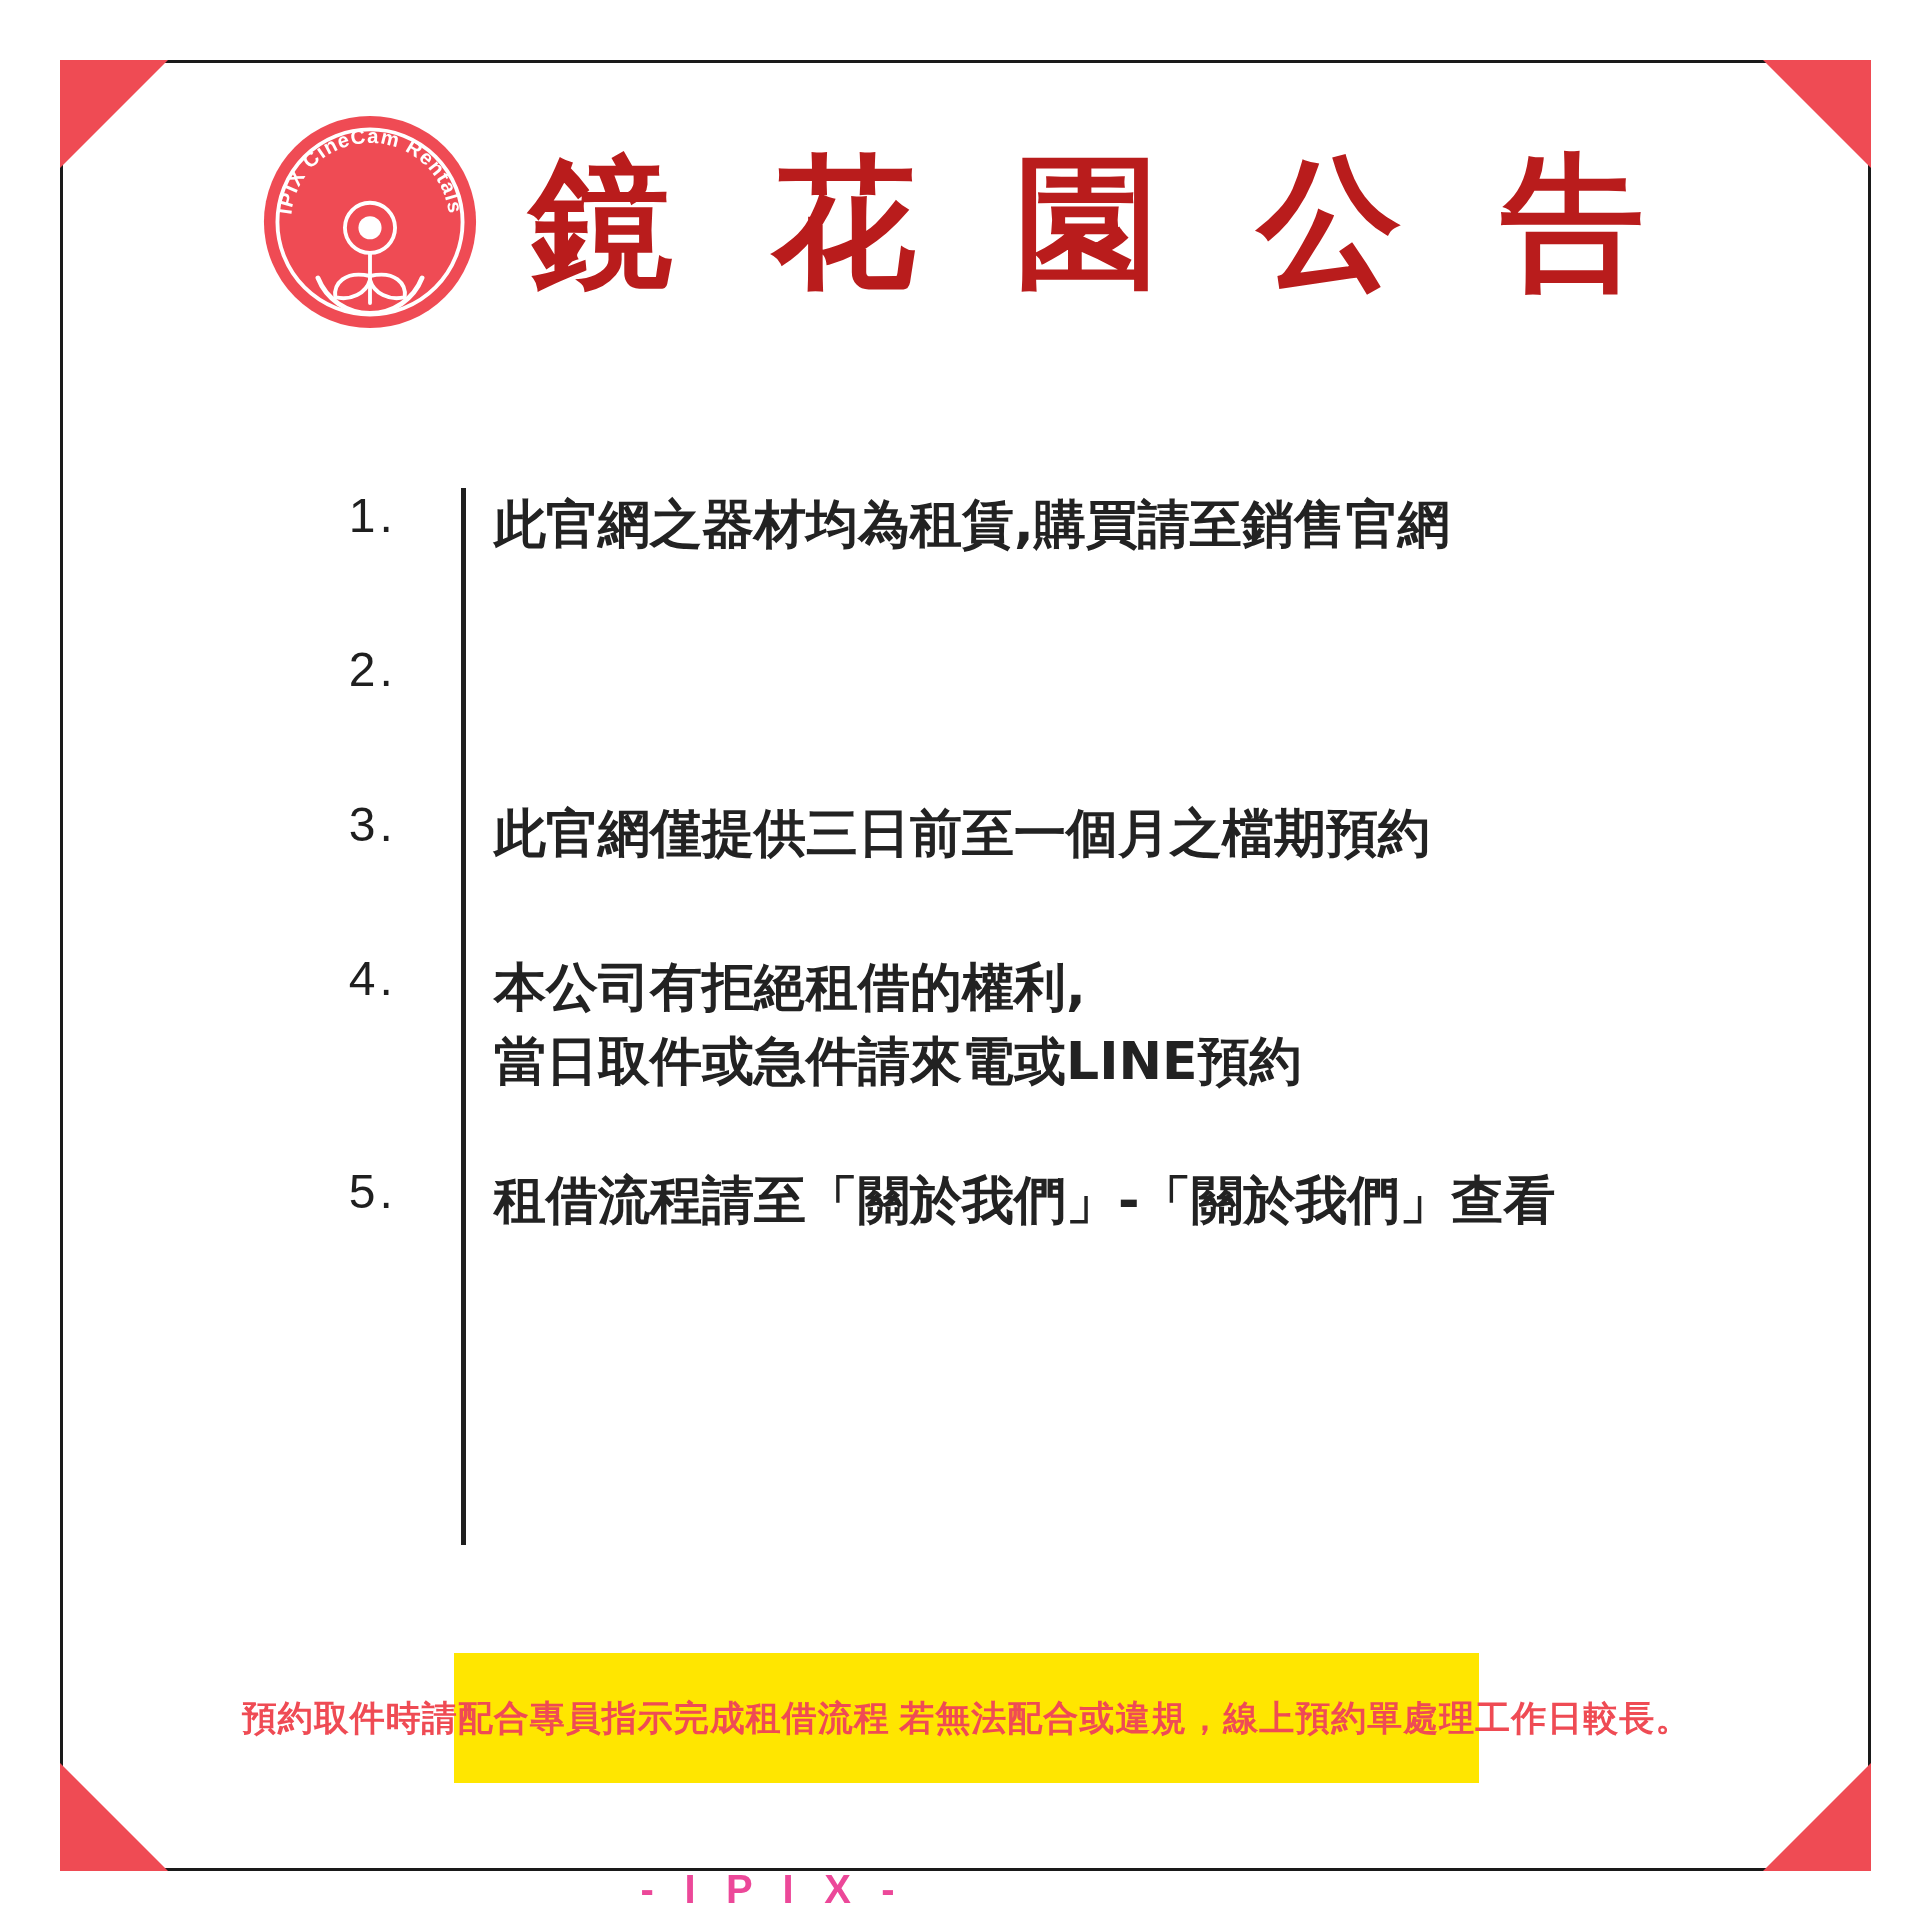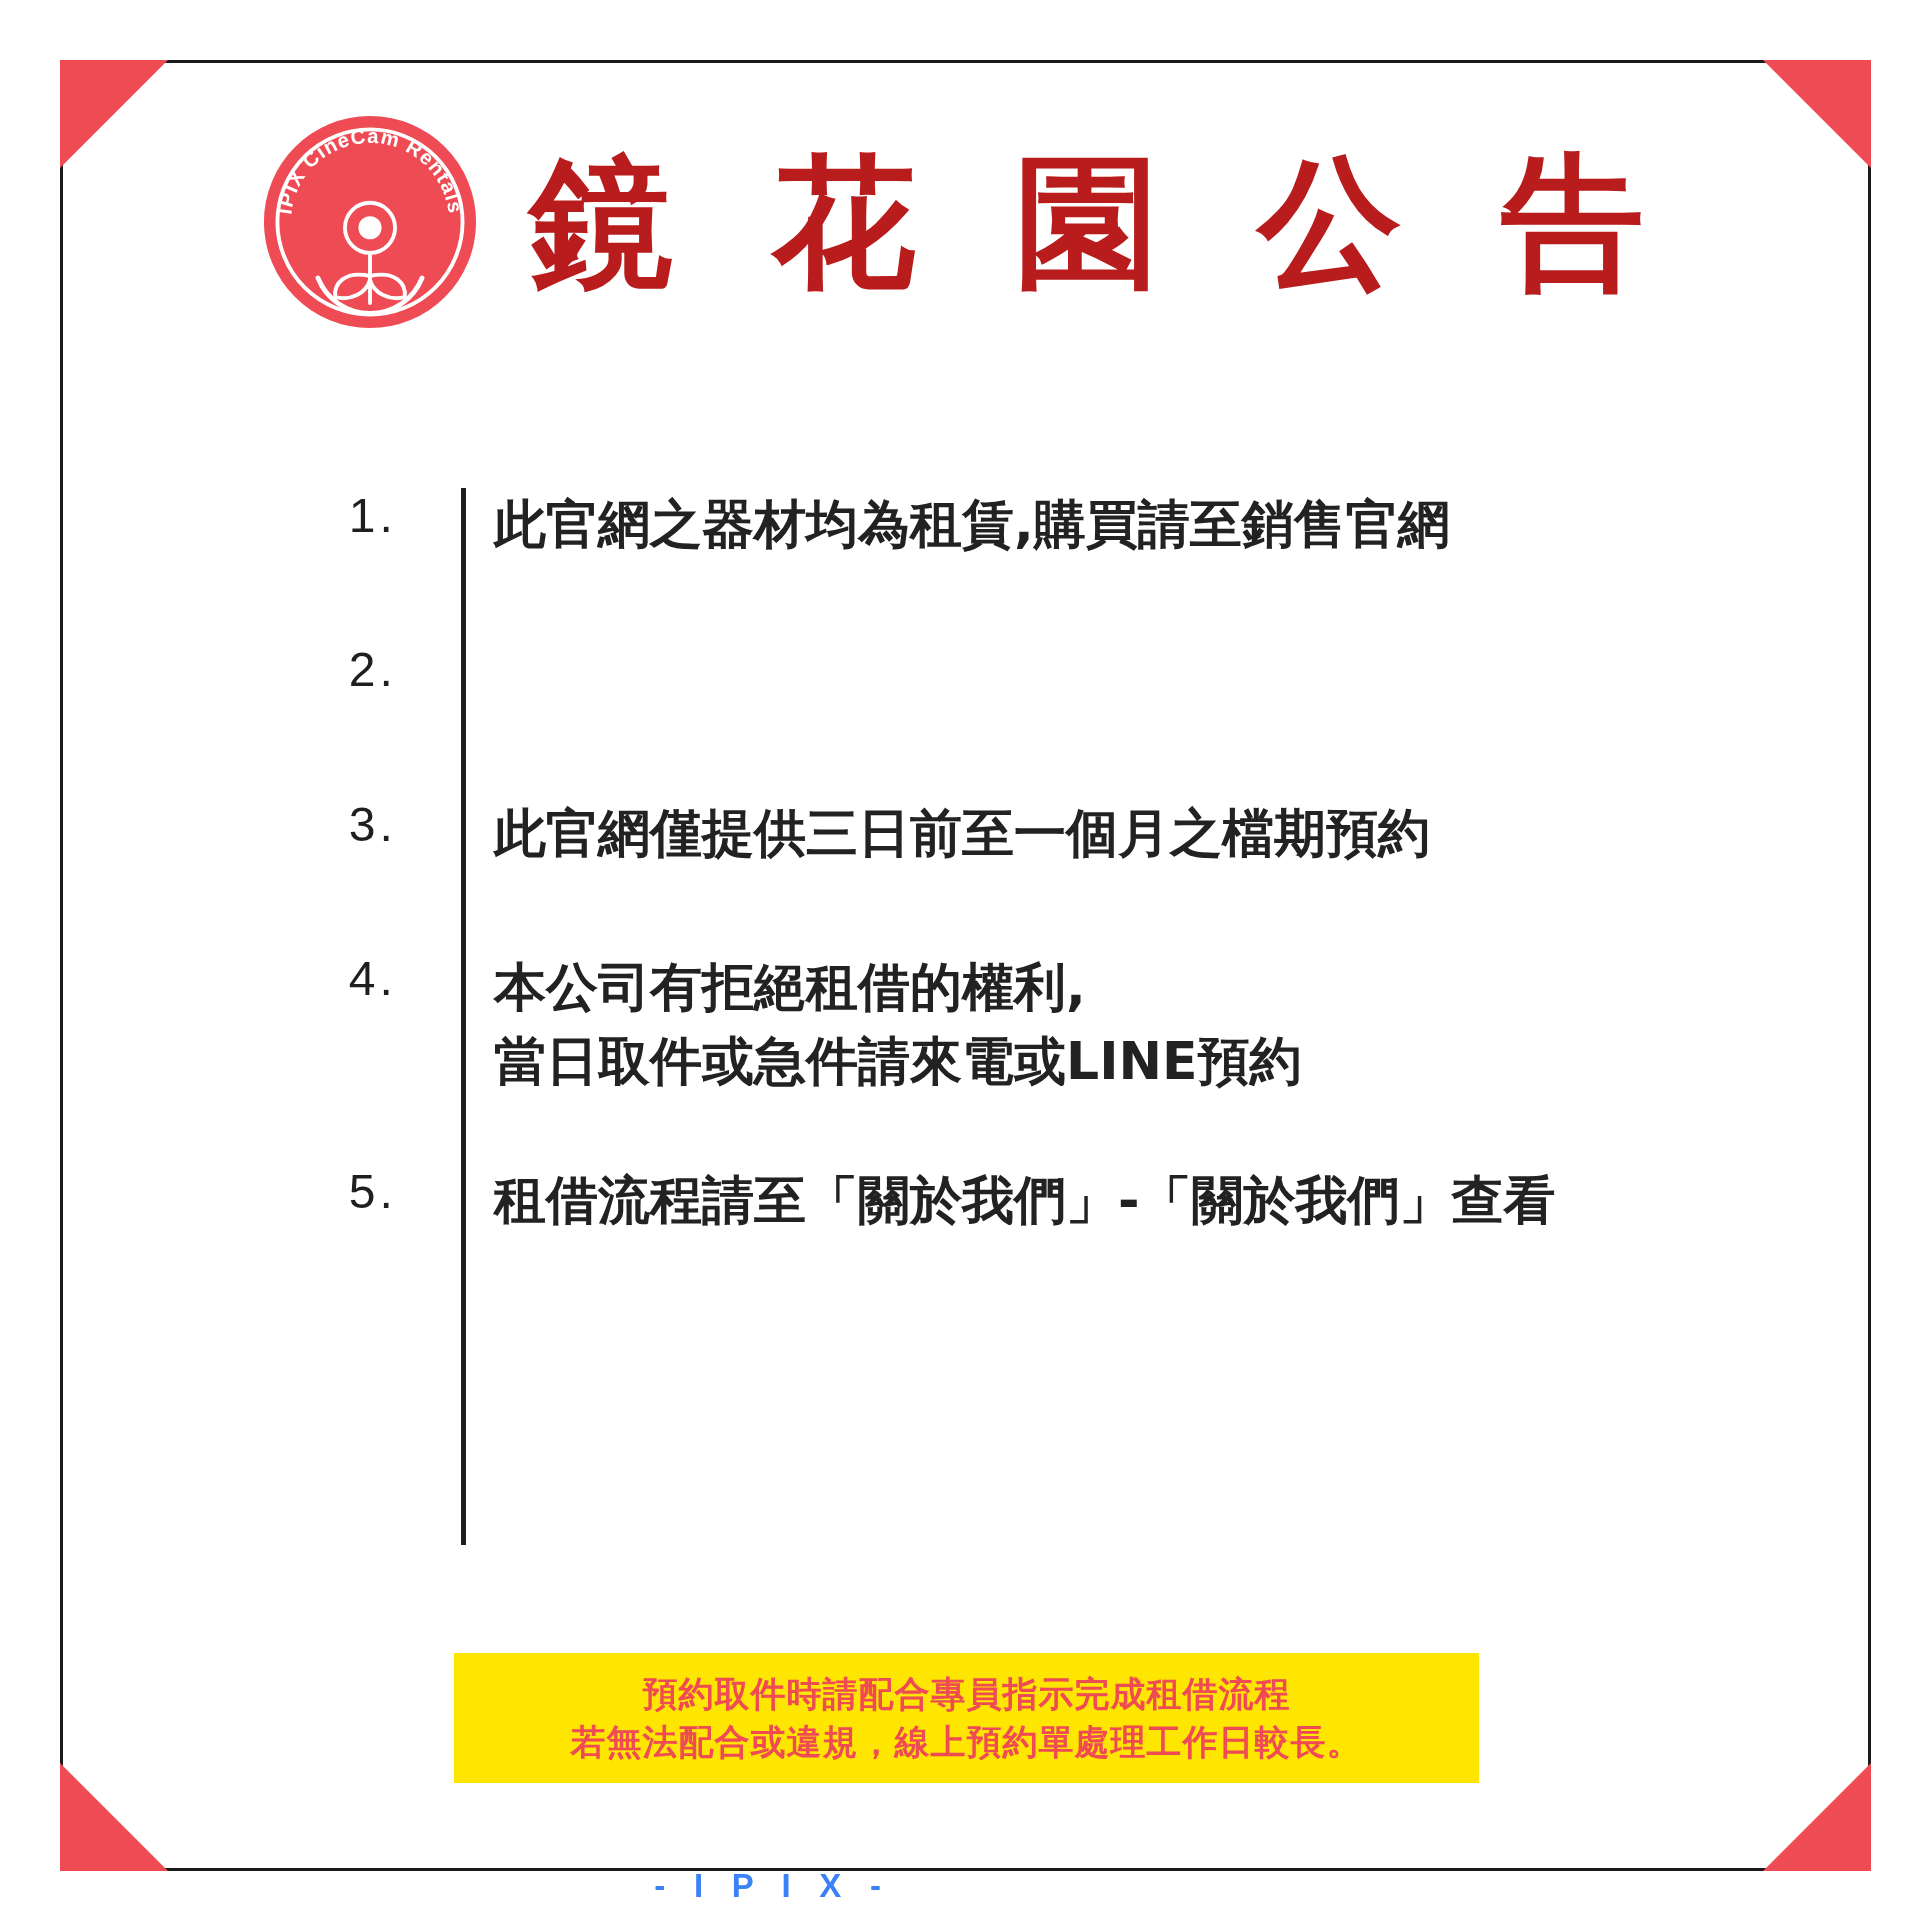--- a/index.html
+++ b/index.html
@@ -136,21 +136,21 @@
 
   
   .banner {
     position: absolute;
     left: 454px;
     top: 1653px;
     width: 1025px;
     height: 130px;
     background: #ffe600;
     display: flex;
-    flex-direction: column;
+    flex-direction: row;
     align-items: center;
     justify-content: center;
     gap: 9.7px;
   }
   .banner-line {
     font-family: "DejaVu Sans", "Liberation Sans", sans-serif;
     font-size: 35px;
     font-weight: bold;
     color: #ef4b54;
     letter-spacing: 1px;
@@ -159,24 +159,24 @@
   }
 
   
   .footer {
     position: absolute;
     left: 0;
     top: 1867px;
     width: 1545px;
     text-align: center;
     font-family: "Liberation Sans", sans-serif;
-    font-size: 33px;
+    font-size: 40px;
     font-weight: bold;
     letter-spacing: 9.7px;
-    color: #3b82f6;
+    color: #ec4899;
   }
 </style>
 </head>
 <body>
 
 <div id="poster">
 
   <div class="frame"></div>
 
   <div class="corner corner-tl"></div>

